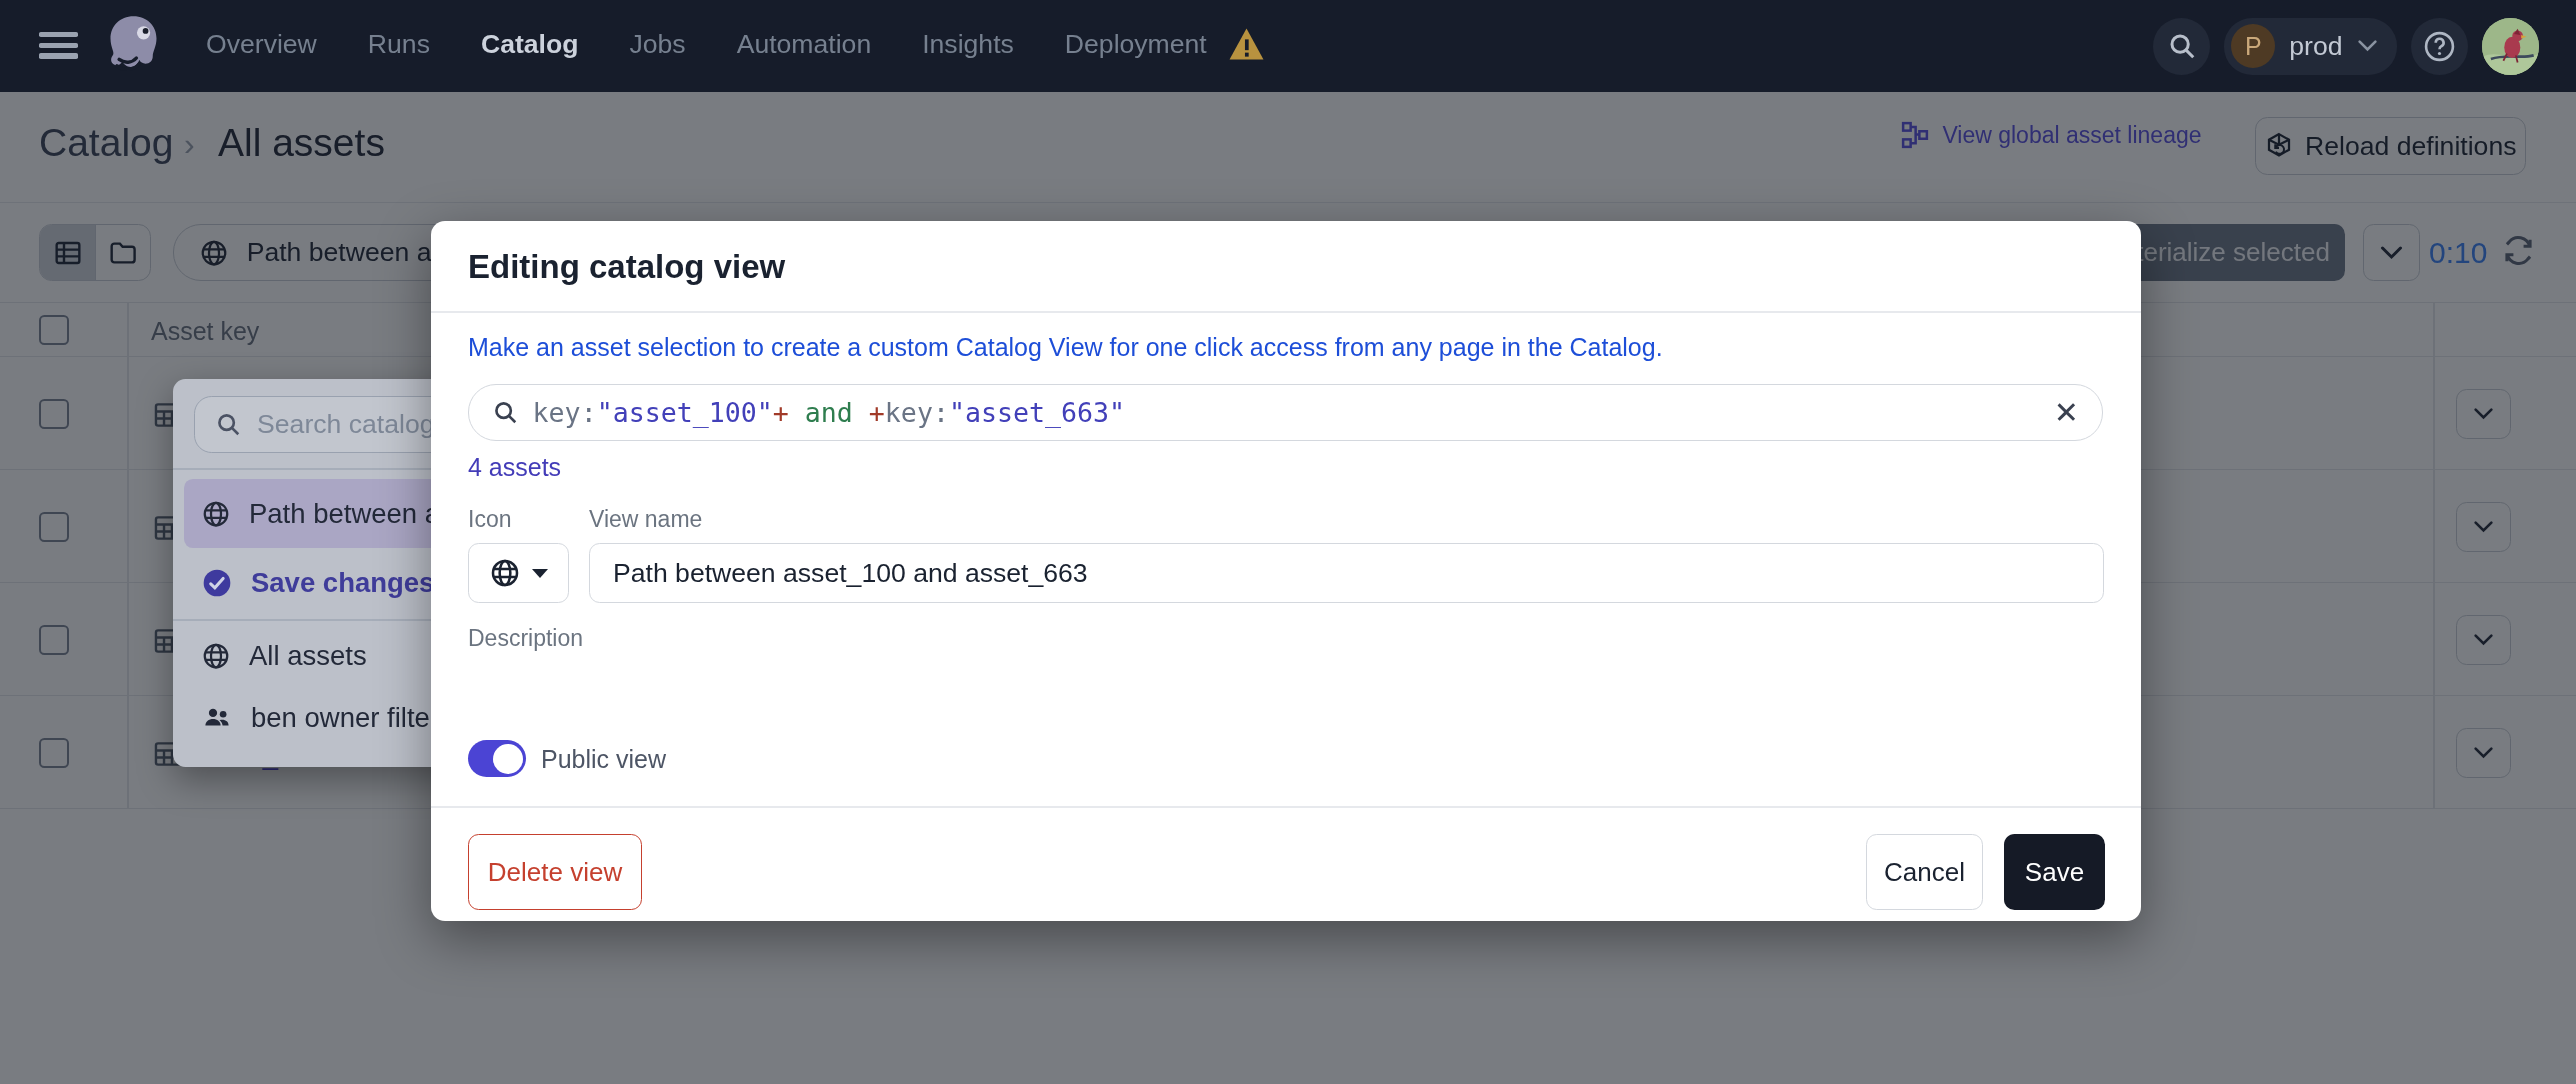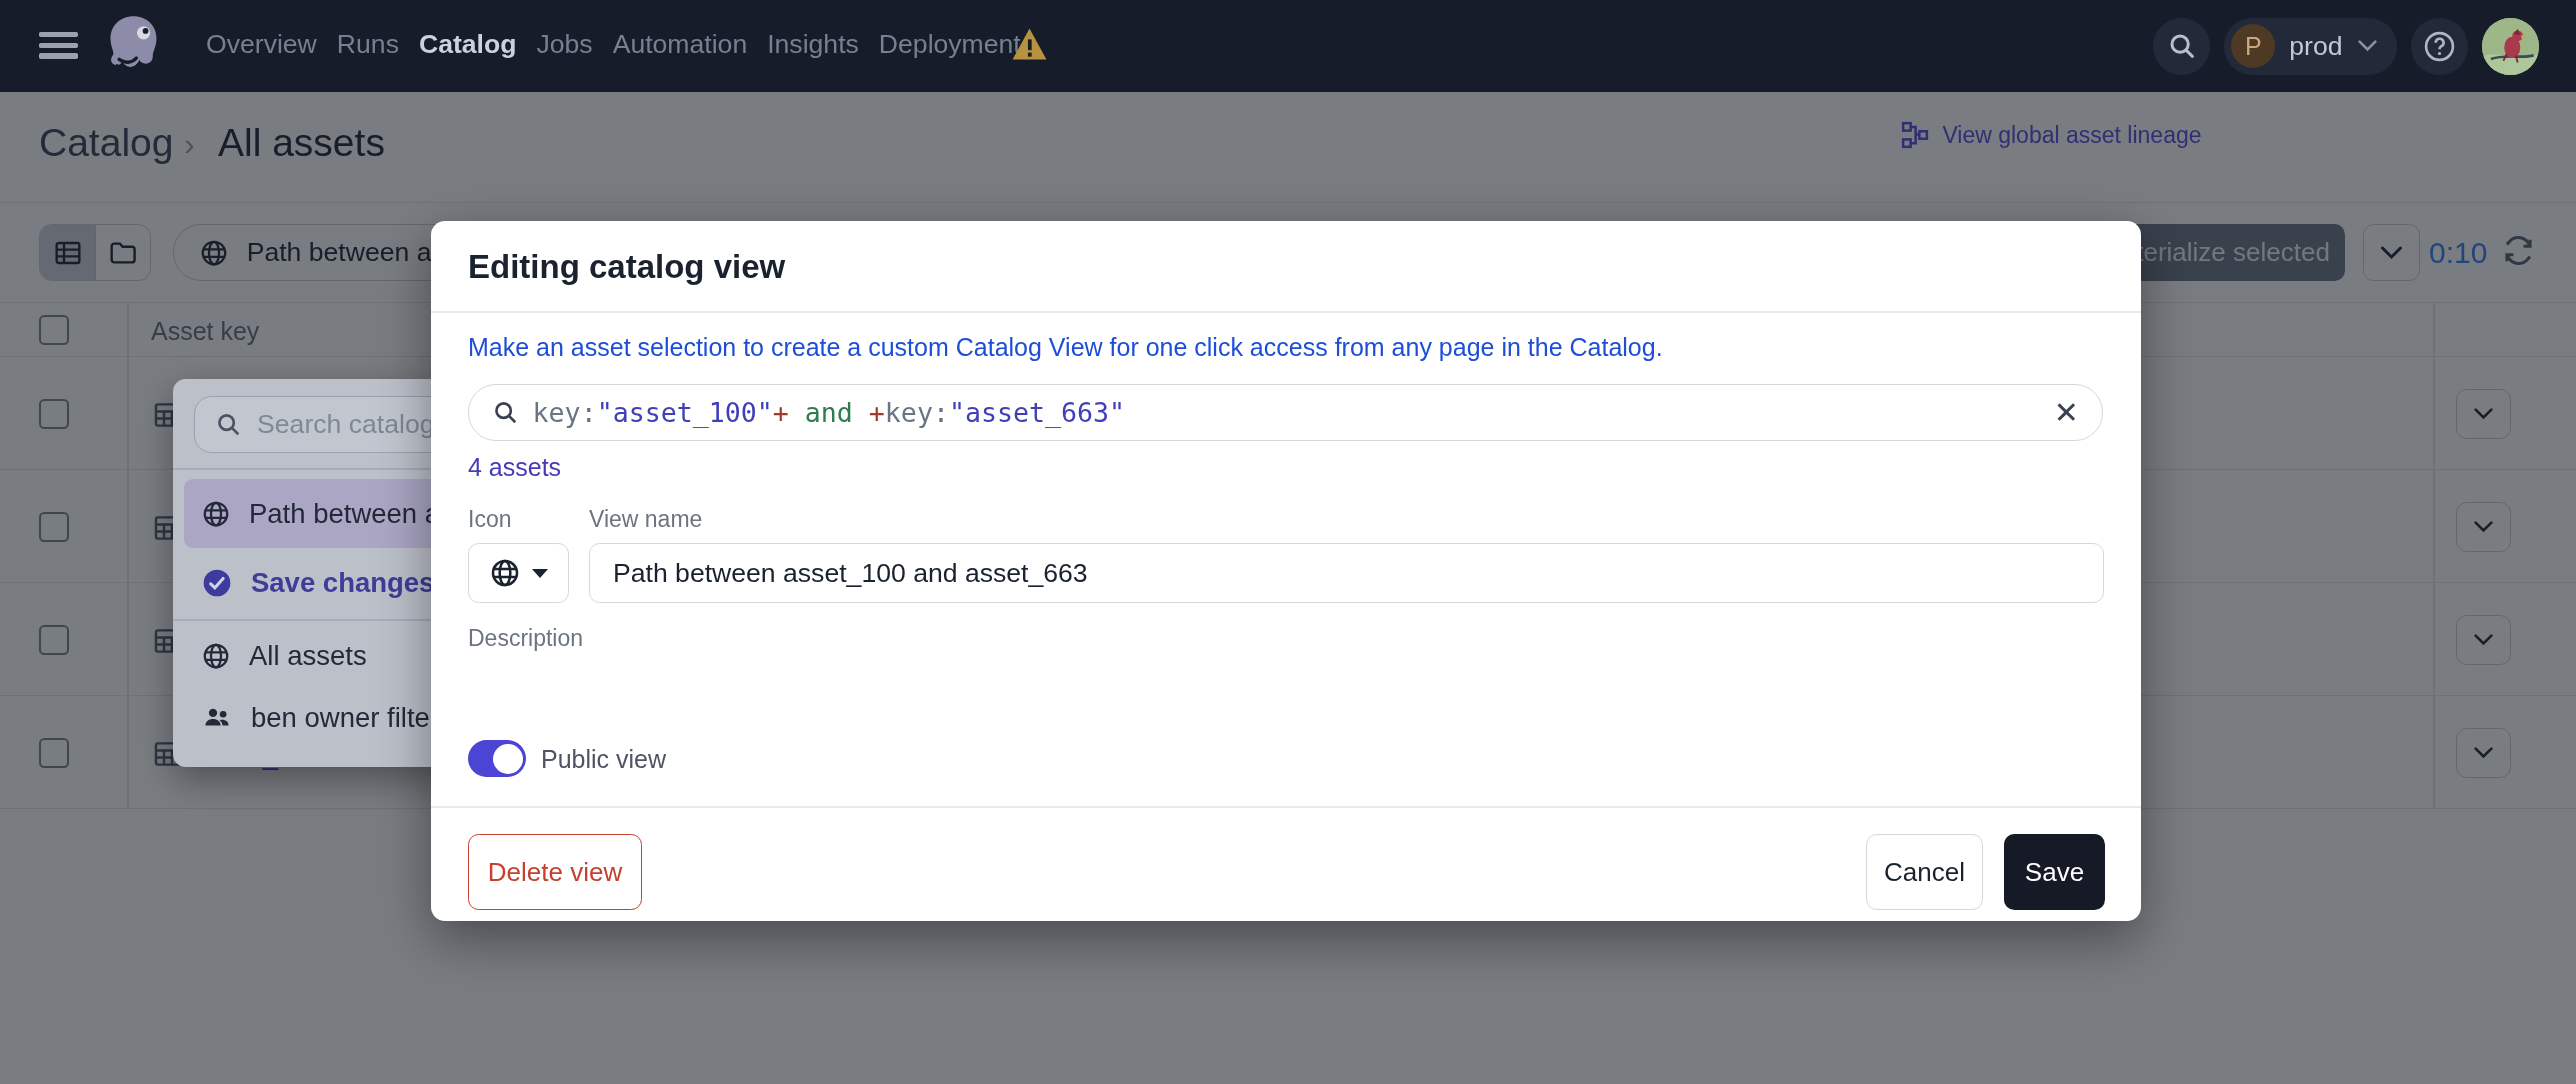--- a/index.html
+++ b/index.html
@@ -5,21 +5,21 @@
   * { margin:0; padding:0; box-sizing:border-box; }
   html,body { width:2576px; height:1084px; overflow:hidden; background:#fff;
     font-family:"Liberation Sans", sans-serif; }
   .abs { position:absolute; }
   svg { display:block; }
 
   
   #nav { position:absolute; left:0; top:0; width:2576px; height:92px; background:#161c2a; z-index:10; display:flex; align-items:center; }
   .burger { position:absolute; left:39px; top:32px; width:39px; height:26.6px; display:flex; flex-direction:column; justify-content:space-between; cursor:pointer;}
   .burger i { display:block; height:5.3px; background:#9aa2b0; border-radius:1.8px; }
-  .navlinks { position:absolute; left:206px; top:0; height:88px; display:flex; align-items:center; gap:20px; }
+  .navlinks { position:absolute; left:206px; top:0; height:88px; display:flex; align-items:center; gap:51px; }
   .navlink { font-size:26.6px; color:#76808f; cursor:pointer; white-space:nowrap; }
   .navlink.active { color:#ccd2dc; font-weight:700; }
   .nav-right { position:absolute; right:37px; top:17.7px; height:57px; display:flex; align-items:center; gap:14px; }
   .circlebtn { width:57px; height:57px; border-radius:50%; background:#222938; display:flex; align-items:center; justify-content:center; cursor:pointer; }
   .pill { height:57px; background:#222938; border-radius:28px; display:flex; align-items:center; padding:0 19.5px 0 7px; gap:14px; cursor:pointer; }
   .pill .pav { width:44px; height:44px; border-radius:50%; background:#4e3a24; color:#caa87a; font-size:25px; display:flex; align-items:center; justify-content:center; }
   .pill .plabel { color:#c3c9d4; font-size:26.6px; }
 
   
   #page { position:absolute; left:0; top:92px; width:2576px; height:992px; background:#fff; z-index:1; }
@@ -167,20 +167,28 @@
     <span class="crumb-page">All assets</span>
     <span class="lineage-link">
       <svg width="30" height="30" viewBox="0 0 24 24" fill="none" stroke="#5A50E0" stroke-width="2">
           <rect x="2.5" y="2.5" width="6" height="6"></rect>
           <rect x="2.5" y="15.5" width="6" height="6"></rect>
           <rect x="15.5" y="9" width="6" height="6"></rect>
           <path d="M8.5 5.5h4v6h3M8.5 18.5h4v-6"></path>
         </svg>
       <span>View global asset lineage</span>
     </span>
+    <span class="reload-btn">
+      <svg width="30" height="30" viewBox="0 0 24 24" fill="none" stroke="#1d2534" stroke-width="1.8">
+          <path d="M12 2.5l8 4.5v8l-8 4.5-8-4.5V7z"></path>
+          <path d="M12 2.5V11l8-4M12 11L4 7"></path>
+          <path d="M9.5 16.5a3.5 3.5 0 1 0 1-4.6l-1.6 1.3M9 10.5v3h3" stroke-width="1.6"></path>
+        </svg>
+      <span>Reload definitions</span>
+    </span>
   </div>
 
   <div class="seg">
     <div class="sel">
       <svg width="32" height="32" viewBox="0 0 24 24" fill="none" stroke="#21293a" stroke-width="1.8">
           <rect x="3.5" y="4.5" width="17" height="15" rx="1.5"></rect>
           <path d="M3.5 9.5h17M3.5 14.5h17M9 4.5v15"></path>
         </svg>
     </div>
     <div class="right">

